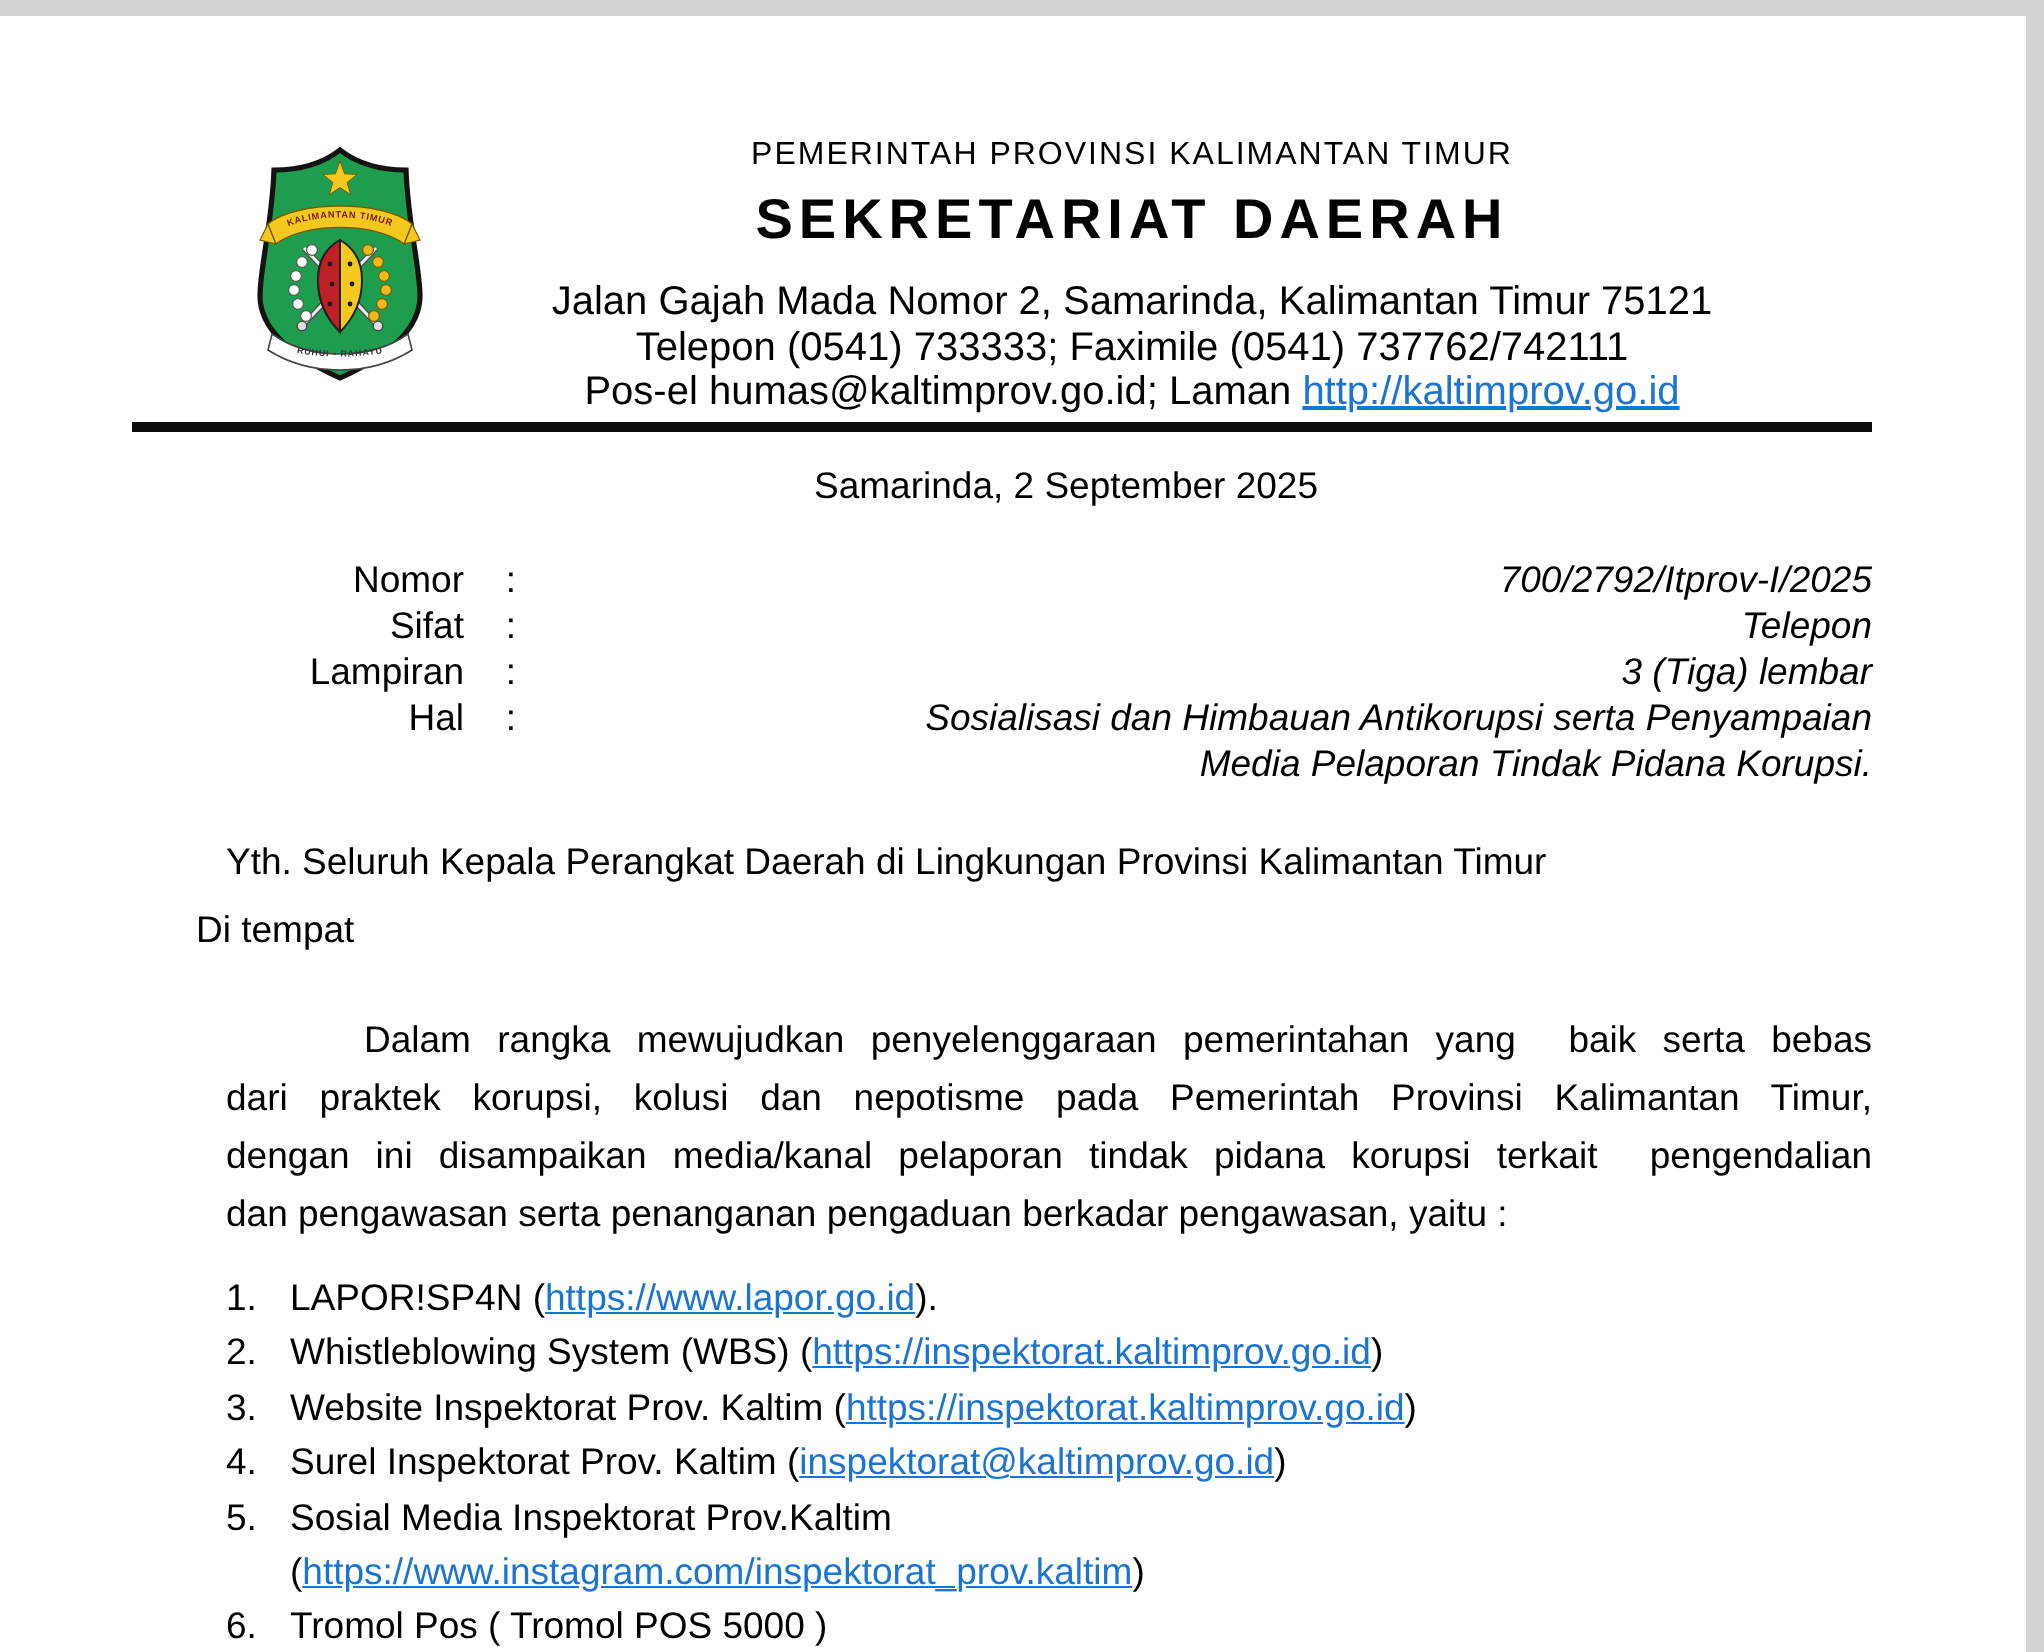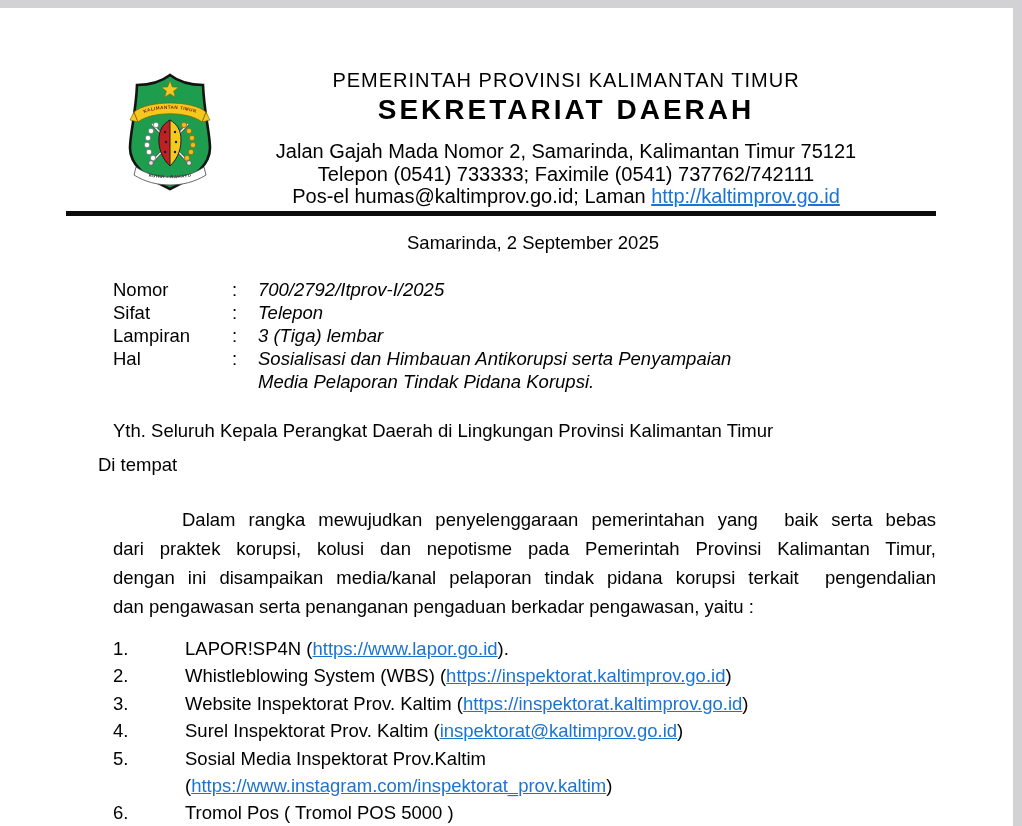--- a/index.html
+++ b/index.html
@@ -24,21 +24,21 @@
     position: absolute; left: 1013px; top: 0;
     width: 9px; height: 826px;
     background: var(--chrome-gray, #d2d2d4);
   }
 
   
   .logo-box { position: absolute; left: 120px; top: 72px; width: 100px; height: 120px; }
   .logo-box svg { width: 100%; height: 100%; display: block; }
 
   .lh-line { position: absolute; left: 196px; width: 740px; text-align: center; white-space: pre; }
-  .lh-org  { top: 69px;  font-size: 20px; letter-spacing: 1px; }
+  .lh-org  { top: 69px;  font-size: 16px; letter-spacing: 1px; }
   .lh-dept { top: 94px;  font-size: 28px; font-weight: bold; letter-spacing: 3px; }
   .lh-addr1 { top: 140px; font-size: 20px; }
   .lh-addr2 { top: 163px; font-size: 20px; }
   .lh-addr3 { top: 185px; font-size: 20px; }
 
   .doc-link {
     color: var(--link-color, #1b74d1);
     text-decoration: underline;
     cursor: pointer;
   }
@@ -51,21 +51,21 @@
 
   .date-line {
     position: absolute; left: 136px; top: 232px;
     width: 794px; text-align: center;
     font-size: 18.5px; white-space: pre;
   }
 
   
   .meta-block { position: absolute; left: 113px; top: 278px; width: 823px; font-size: 18.5px; }
   .meta-row { display: grid; grid-template-columns: 119px 26px 1fr; line-height: 23px; }
-  .meta-label, .meta-colon, .meta-value { white-space: pre; }
+  .meta-label, .meta-colon, .meta-value { white-space: pre; text-align: right; }
   .meta-value-line { line-height: 23px; white-space: pre; font-style: italic; }
 
   
   .recipient1 { position: absolute; left: 113px; top: 420px; font-size: 18.5px; white-space: pre; }
   .recipient2 { position: absolute; left: 98px; top: 454px; font-size: 18.5px; white-space: pre; }
 
   
   .para {
     position: absolute; left: 113px; top: 505px;
     width: 823px; font-size: 18.5px;
@@ -74,21 +74,21 @@
     line-height: 29px; white-space: pre;
     text-align: justify;
   }
   .para-line.jfull { text-align-last: justify; }
   .para-line.indent { text-indent: 69px; }
 
   
   .channels { position: absolute; left: 113px; top: 635px; width: 823px; font-size: 18.5px; }
   .channel-item { display: grid; grid-template-columns: 32px 1fr; }
   .channel-num { line-height: 27.4px; white-space: pre; }
-  .channel-line { line-height: 27.4px; white-space: pre; margin-left: 40px; }
+  .channel-line { line-height: 27.4px; white-space: pre; }
 </style>
 </head>
 <body>
 
 <div class="canvas">
 
   <div class="chrome-top"></div>
   <div class="chrome-right"></div>
 
   <div class="logo-box">

